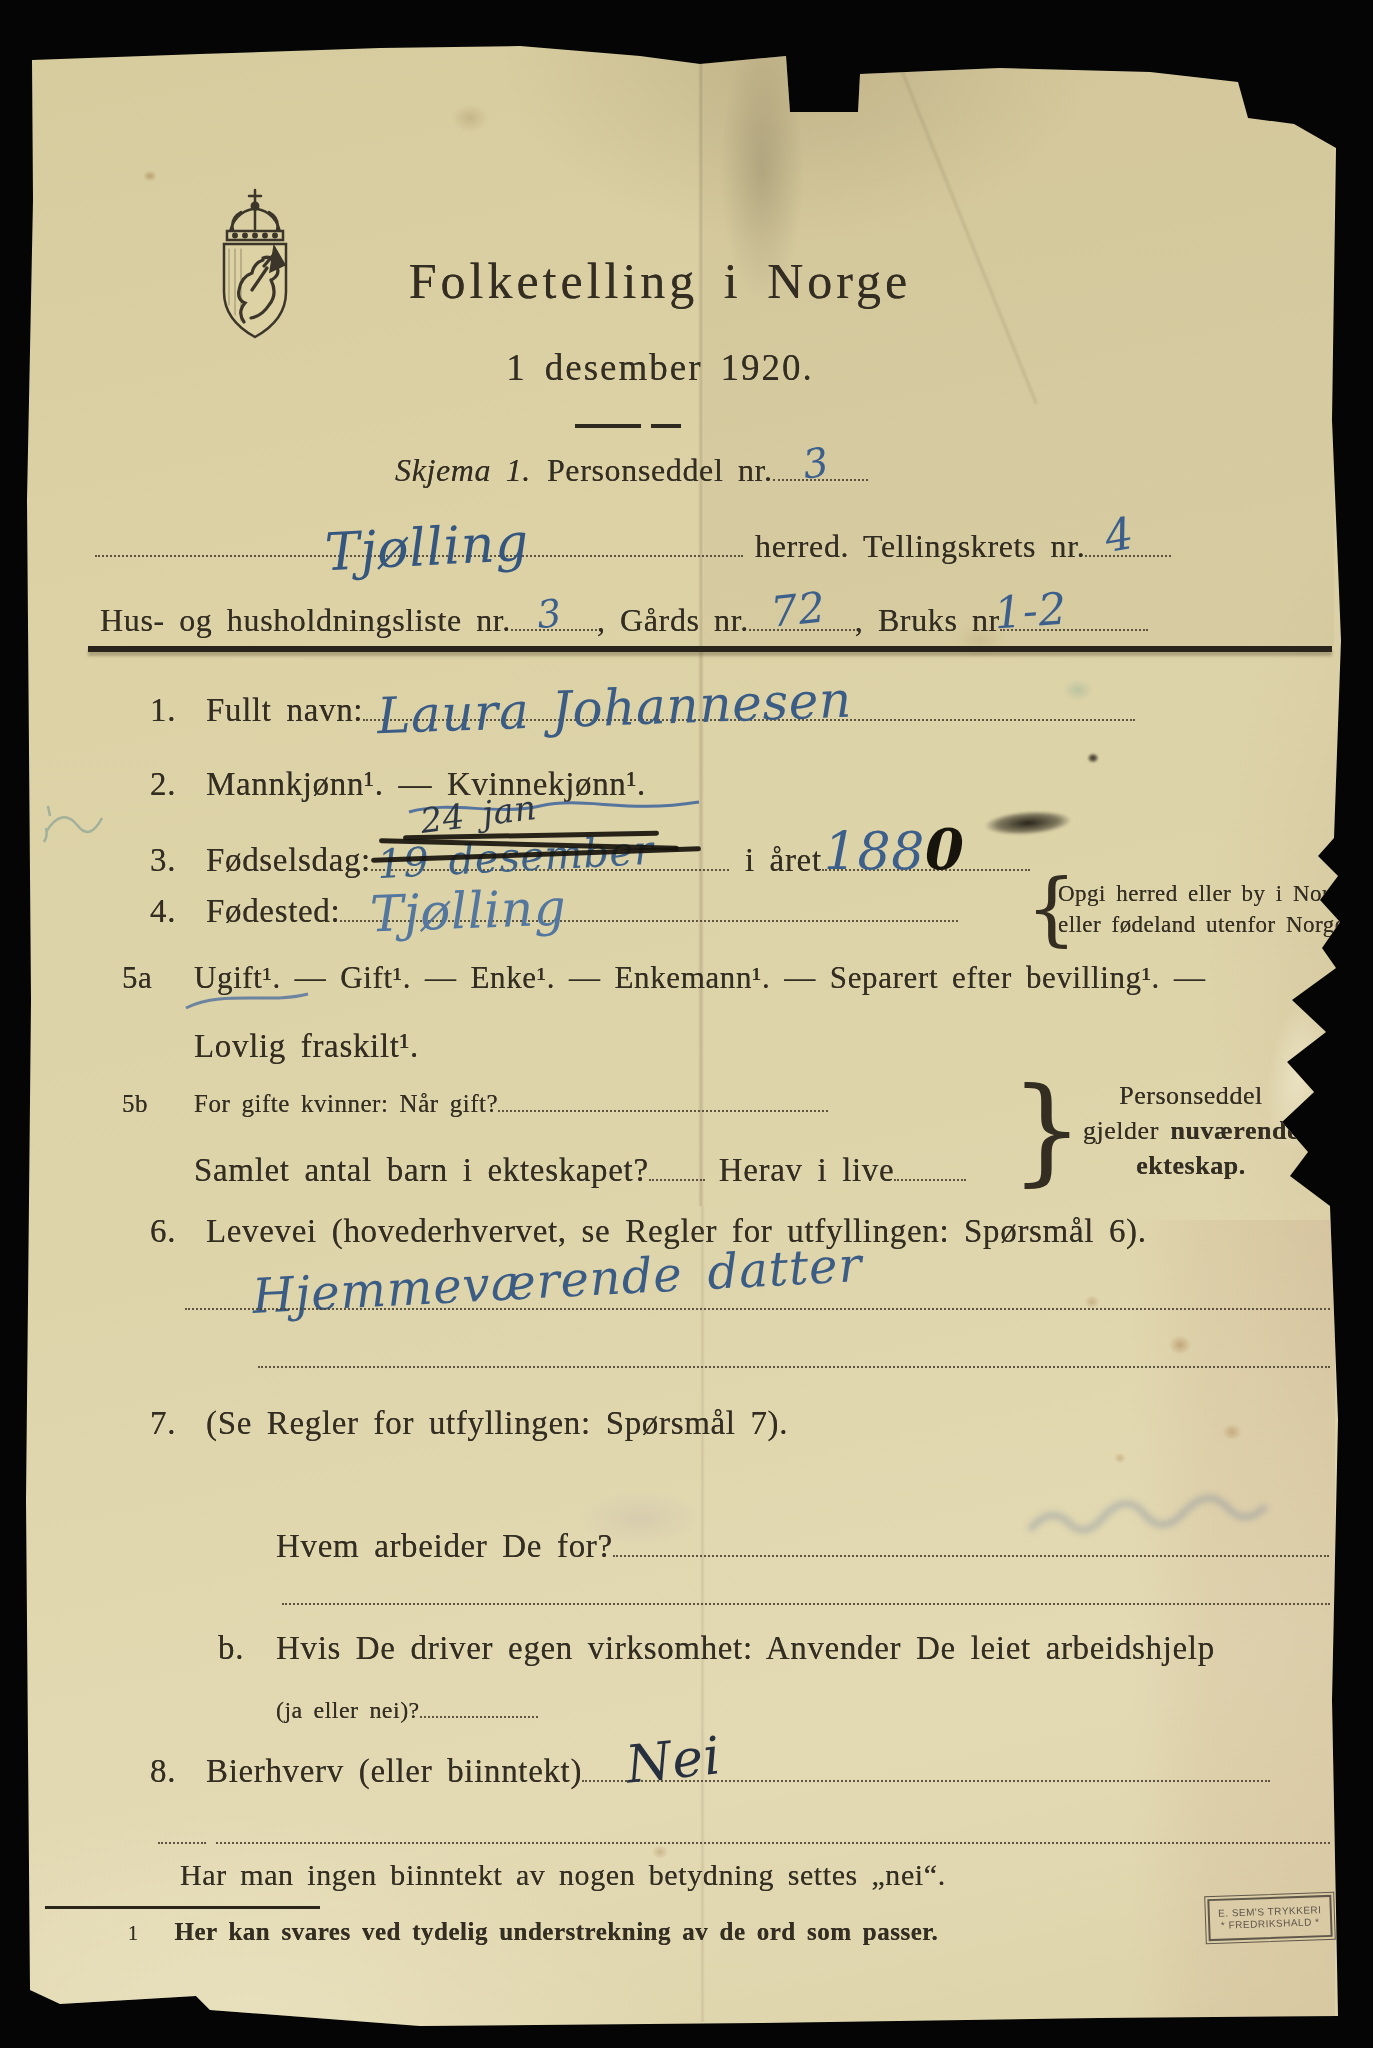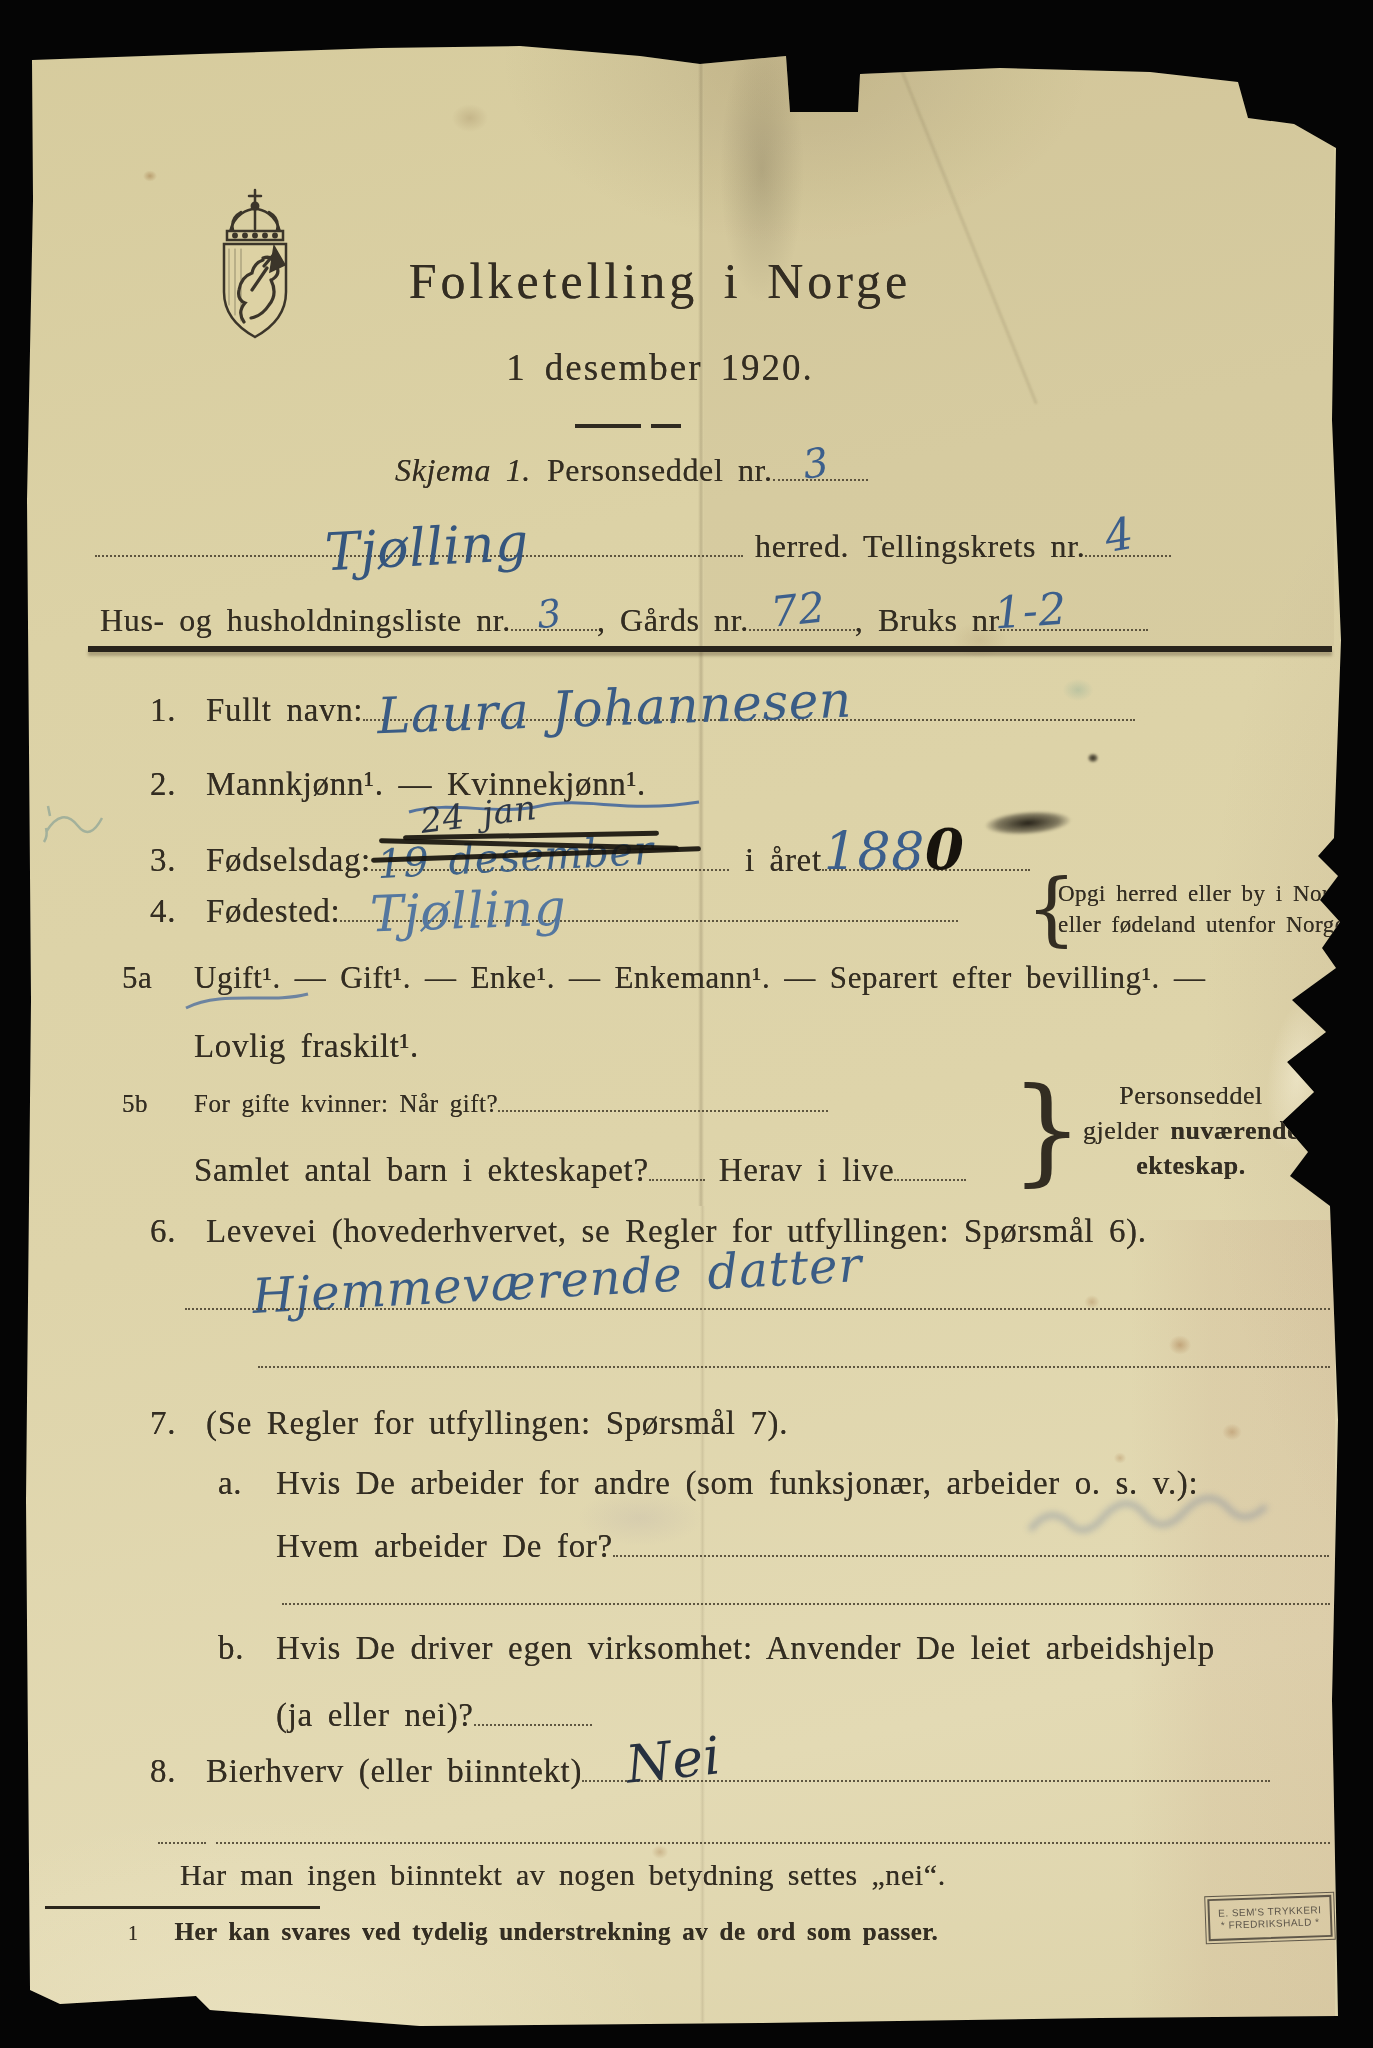--- a/index.html
+++ b/index.html
@@ -156,34 +156,31 @@
   <div class="p" style="left:150px;top:1213px;font-size:33px;">
     <span class="num">6.</span><span>Levevei (hovederhvervet, se Regler for utfyllingen:  Spørsmål 6).</span>
   </div>
   <div class="hw p" style="left:252px;top:1252px;font-size:48px;color:#3a5c85;transform:rotate(-3deg);text-shadow:none;">Hjemmeværende datter</div>
   <div class="dline" style="left:185px;top:1308px;width:1145px;"></div>
   <div class="dline" style="left:258px;top:1366px;width:1072px;"></div>
 
   <div class="p" style="left:150px;top:1405px;font-size:33px;">
     <span class="num">7.</span><span>(Se Regler for utfyllingen:  Spørsmål 7).</span>
   </div>
-  <div class="p" style="left:218px;top:1465px;font-size:33px;">
-    <span class="num" style="width:58px;">a.</span><span>Hvis De arbeider for andre (som funksjonær, arbeider o. s. v.):</span>
-  </div>
   <div class="p" style="left:276px;top:1528px;font-size:33px;">
     <span>Hvem arbeider De for?</span><span class="dots" style="width:716px;"></span>
   </div>
   <svg style="position:absolute;left:1020px;top:1488px;filter:blur(3px);" width="300" height="60" viewBox="0 0 300 60">
     <path d="M10 42 q20 -26 40 -6 q16 16 36 -10 q22 -22 40 2 q18 20 40 -6 q24 -24 44 0 q16 16 36 -4" stroke="rgba(95,115,155,.35)" stroke-width="6" fill="none"></path>
   </svg>
   <div class="dline" style="left:282px;top:1603px;width:1048px;"></div>
   <div class="p" style="left:218px;top:1630px;font-size:33px;">
     <span class="num" style="width:58px;">b.</span><span>Hvis De driver egen virksomhet:  Anvender De leiet arbeidshjelp</span>
   </div>
-  <div class="p" style="left:276px;top:1697px;font-size:33px;">
+  <div class="p" style="left:276px;top:1697px;font-size:24px;">
     <span>(ja eller nei)?</span><span class="dots" style="width:118px;"></span>
   </div>
 
   <div class="p" style="left:150px;top:1753px;font-size:33px;">
     <span class="num">8.</span><span>Bierhverv (eller biinntekt)</span><span class="dots" style="width:688px;"><span class="hw hw-over" style="left:44px;bottom:-4px;font-size:52px;color:#26303f;transform:rotate(-6deg);">Nei</span></span>
   </div>
   <div class="dline" style="left:158px;top:1842px;width:48px;"></div>
   <div class="dline" style="left:216px;top:1842px;width:1114px;"></div>
 
   <div class="p" style="left:180px;top:1858px;font-size:30px;">Har man ingen biinntekt av nogen betydning settes „nei“.</div>

